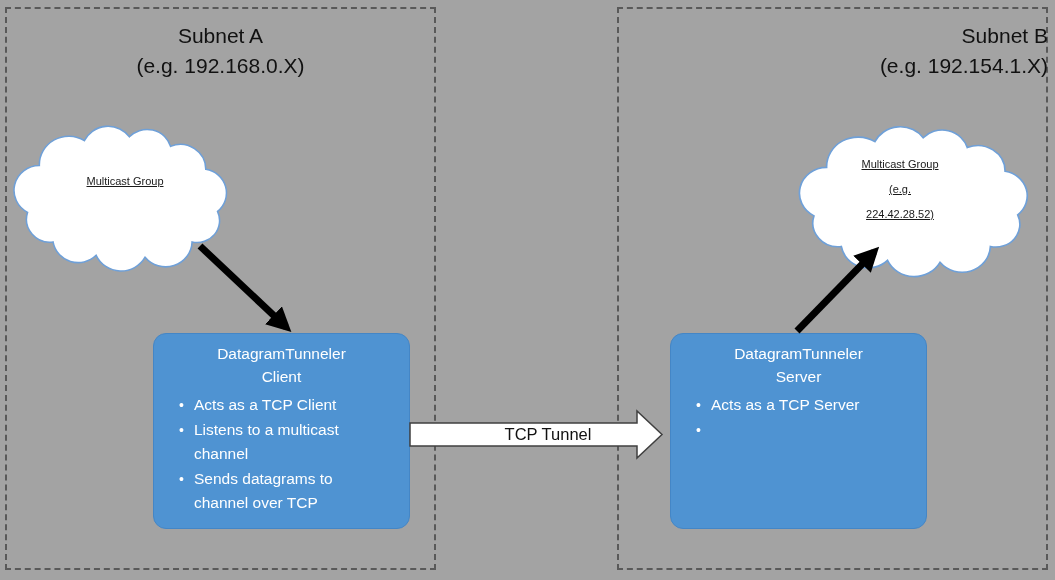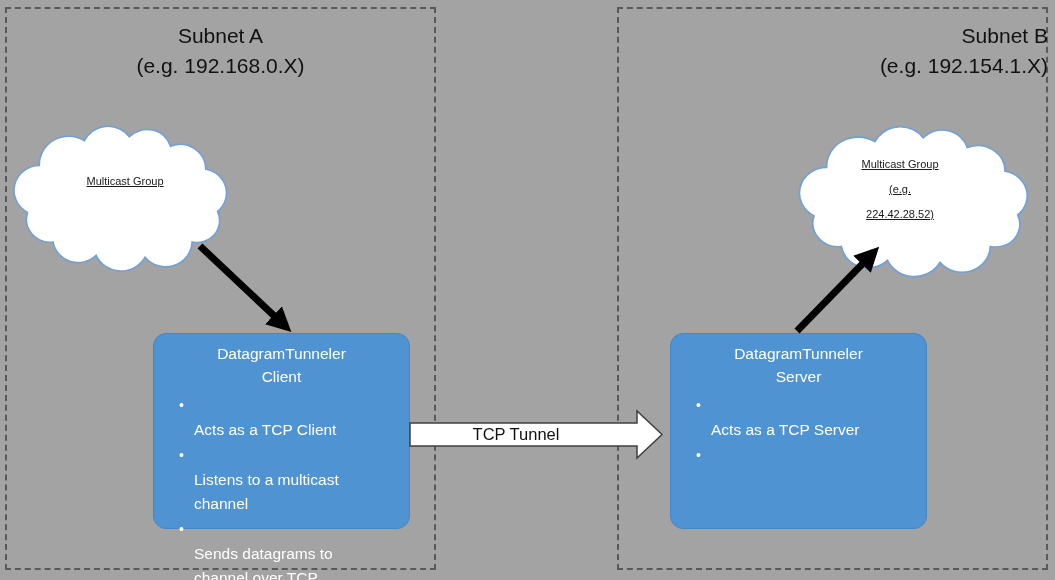--- a/index.html
+++ b/index.html
@@ -80,33 +80,32 @@
     flex: 0 0 25px;
     font-size: 14px;
     line-height: 24.5px;
     text-align: center;
   }
   .bullet-marker::before { content: "\2022"; }
   .bullet-text {
     width: 178px;
     font-size: 15.5px;
     line-height: 24.5px;
-    margin-top: 25px;
   }
 
   .tunnel-svg {
     position: absolute;
     left: 405px;
     top: 405px;
     width: 265px;
     height: 60px;
   }
   .tunnel-label {
     position: absolute;
-    left: 416px;
+    left: 448px;
     top: 422px;
     width: 200px;
     text-align: center;
     font-size: 16.5px;
     line-height: 24px;
     color: #111111;
   }
   .arrows-svg {
     position: absolute;
     left: 0; top: 0;

